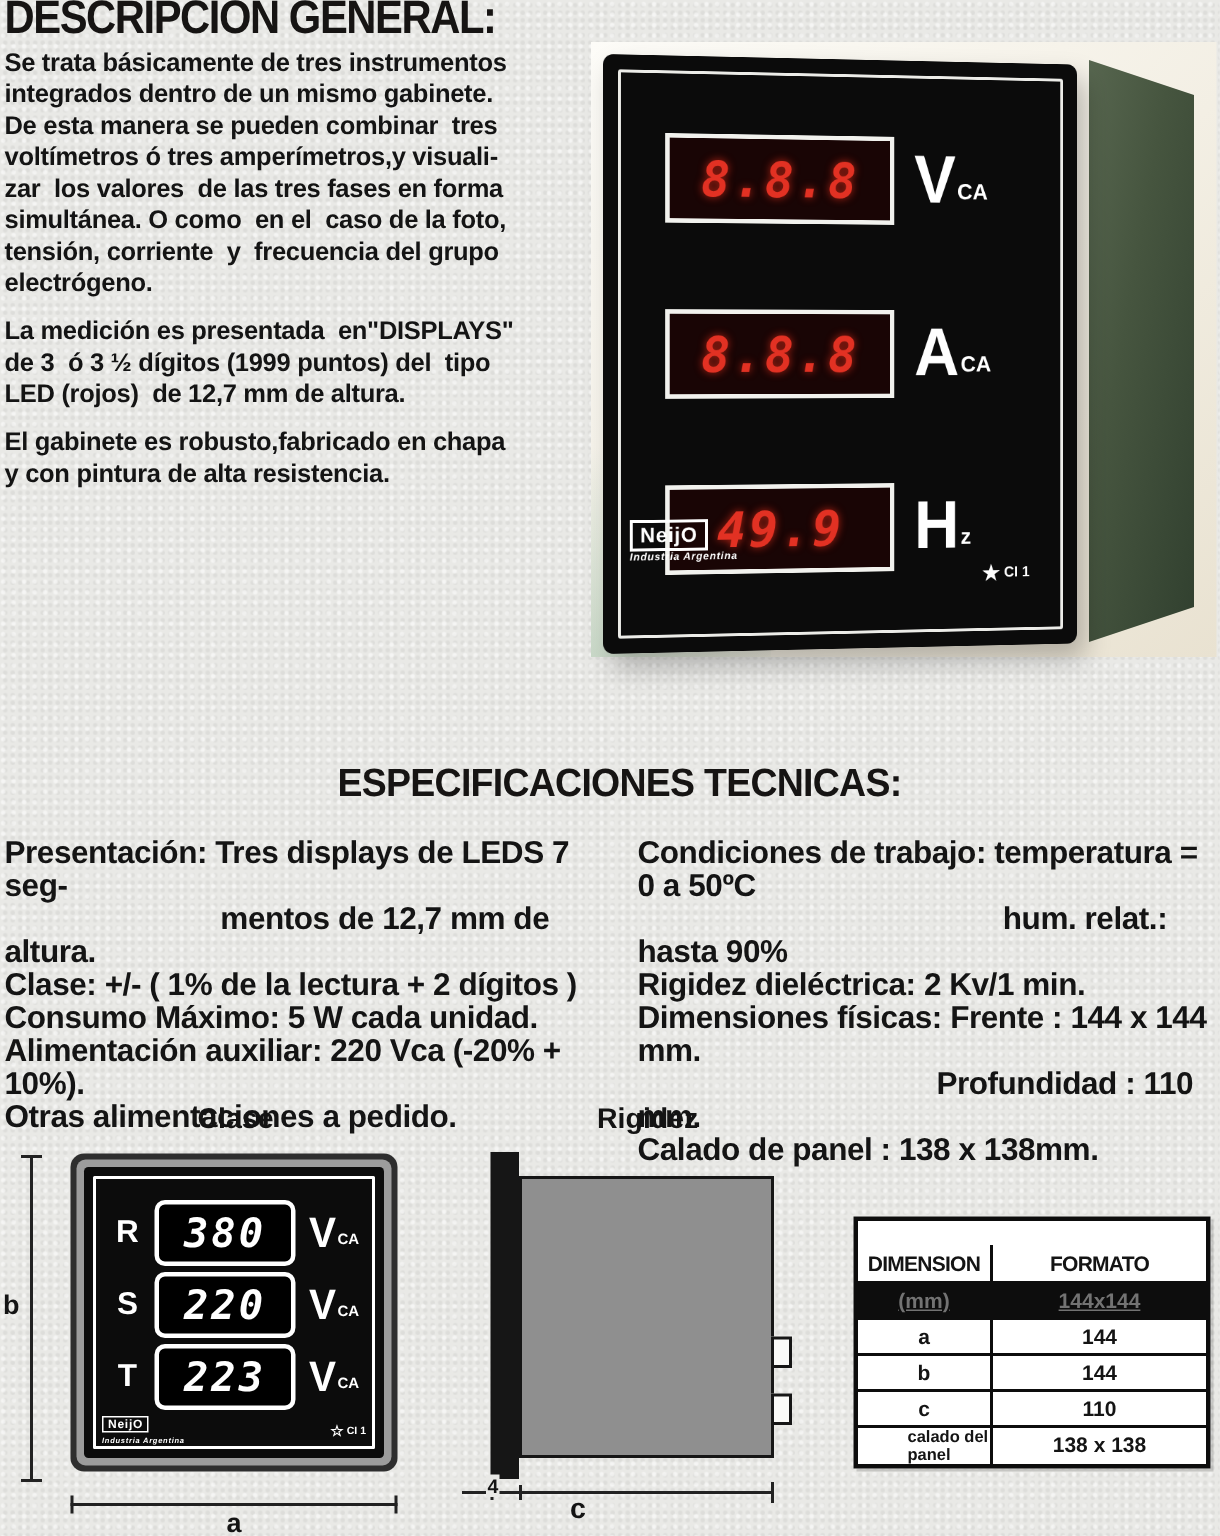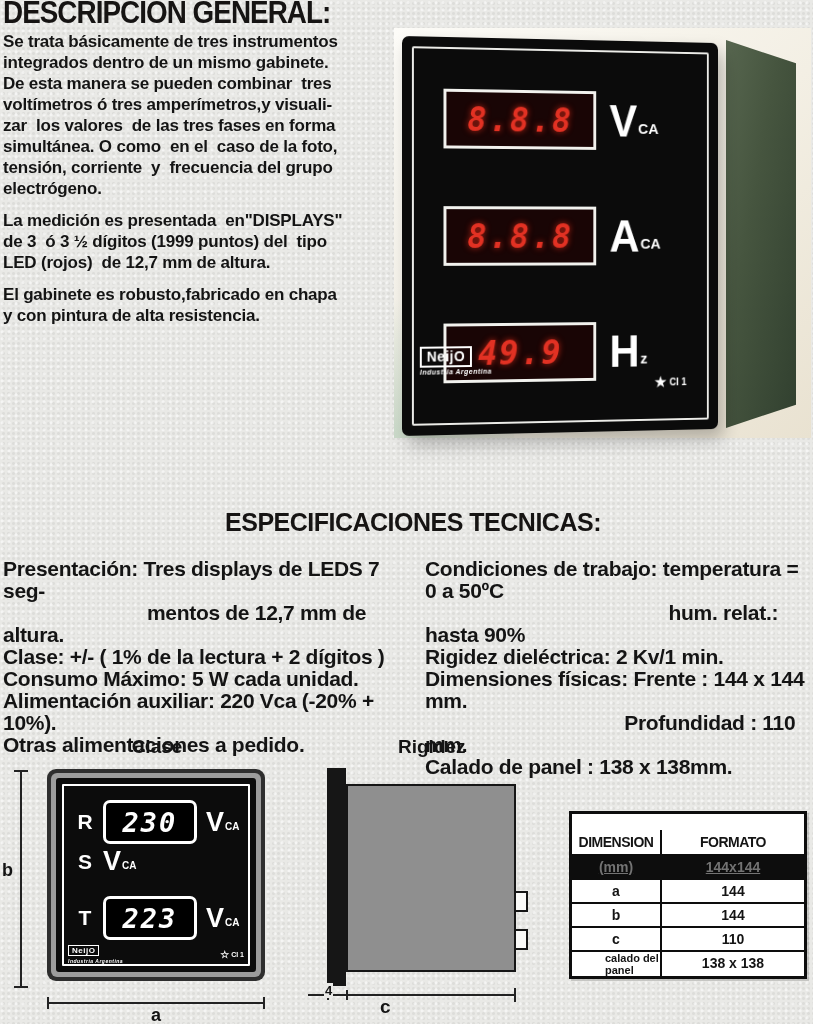--- a/index.html
+++ b/index.html
@@ -198,30 +198,33 @@
 <div class="abs lbl-b">b</div>
 
 <div class="abs fv-frame">
   <div class="fv-bezel">
     <div class="fv-panel">
       <div class="fv-line"></div>
 
       <div class="fvrow r1">
         <span class="phase">R</span>
         <div class="fv-led">
-          <span class="fv-val">230</span>
+          <span class="fv-val">380</span>
         </div>
         <div class="unit fv-unit">
           <span class="um">V</span>
           <span class="us">CA</span>
         </div>
       </div>
 
       <div class="fvrow r2">
         <span class="phase">S</span>
+        <div class="fv-led">
+          <span class="fv-val">220</span>
+        </div>
         <div class="unit fv-unit">
           <span class="um">V</span>
           <span class="us">CA</span>
         </div>
       </div>
 
       <div class="fvrow r3">
         <span class="phase">T</span>
         <div class="fv-led">
           <span class="fv-val">223</span>

